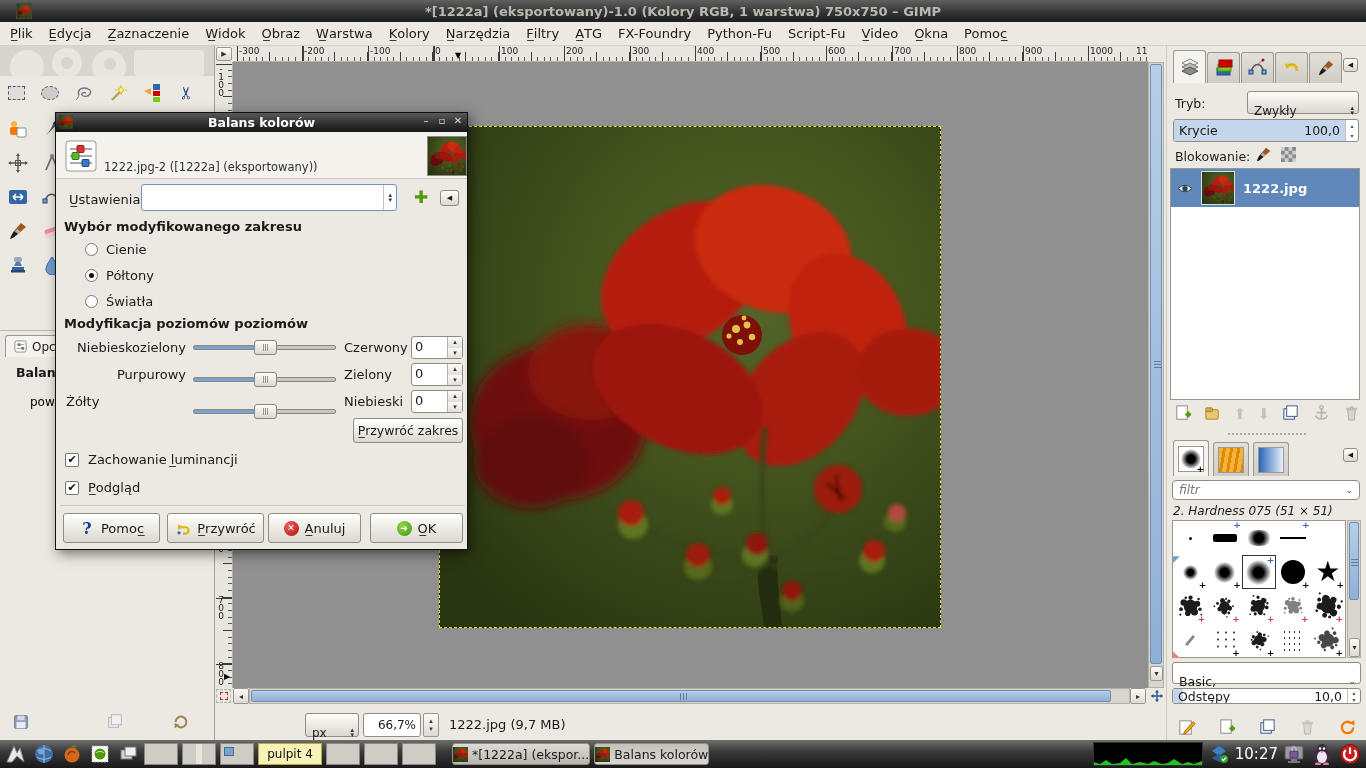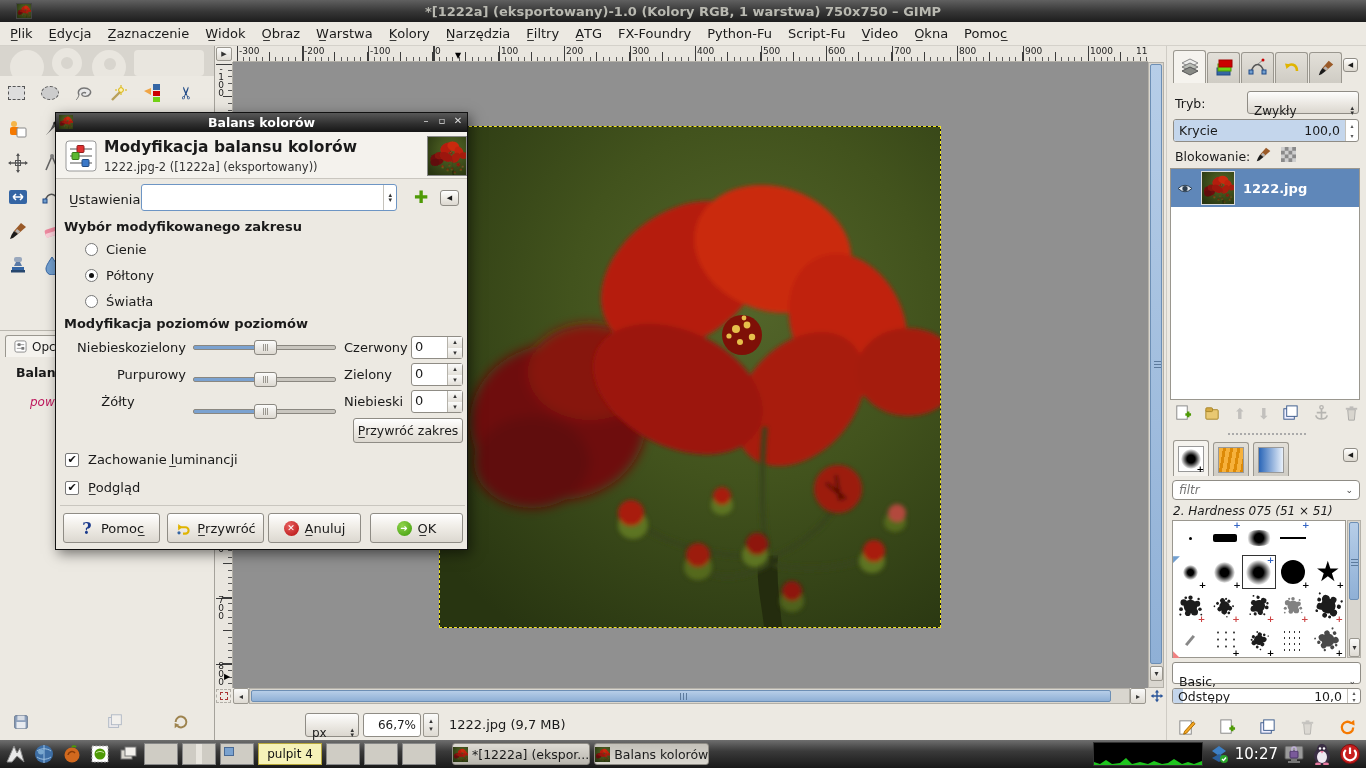--- a/index.html
+++ b/index.html
@@ -342,21 +342,21 @@
     <div class="tab active abs" style="left:5px;top:4px;height:22px;padding:0 8px;gap:5px">
       <svg width="13" height="13" viewBox="0 0 14 14">
           <rect x="1" y="1" width="12" height="12" rx="2" fill="#fff" stroke="#888"></rect>
           <path d="M3 5 h8 M3 9 h8" stroke="#999"></path>
           <rect x="4" y="3.5" width="3" height="3" fill="#777"></rect>
           <rect x="8" y="7.5" width="3" height="3" fill="#777"></rect>
         </svg>
       <span>Opc</span>
     </div>
     <div class="abs" style="left:16px;top:34px;font-weight:bold;font-size:12.5px">Balans</div>
-    <div class="abs" style="left:30px;top:64px;font-style:italic;font-size:12px;color:#be185d">pow</div>
+    <div class="abs" style="left:30px;top:64px;font-size:12px;color:#000000">pow</div>
 
     <div class="abs" style="left:12px;top:382px"><svg width="18" height="18" viewBox="0 0 20 20">
           <rect x="3" y="3" width="14" height="14" rx="1" fill="#8fa2bd" stroke="#5a6c86"></rect>
           <rect x="6" y="3" width="8" height="5" fill="#d8dde5"></rect>
           <rect x="5" y="10" width="10" height="7" fill="#e8ebf0"></rect>
         </svg></div>
     <div class="abs" style="left:106px;top:382px;opacity:.35"><svg width="18" height="18">
           <use href="#dupsheets"></use>
         </svg></div>
     <div class="abs" style="left:172px;top:382px;opacity:.8"><svg width="18" height="18" viewBox="0 0 20 20">
@@ -742,21 +742,20 @@
     <span class="dlgctl" style="right:2px">✕</span>
   </div>
   <div class="dlghead">
     <svg class="abs" style="left:9px;top:8px" width="32" height="32" viewBox="0 0 32 32">
       <rect x="1" y="1" width="30" height="30" rx="3" fill="#fff" stroke="#999"></rect>
       <path d="M5 9 h22 M5 16 h22 M5 23 h22" stroke="#aaa" stroke-width="2"></path>
       <rect x="12" y="5.5" width="7" height="7" rx="1" fill="#e03030" stroke="#902020"></rect>
       <rect x="7" y="12.5" width="7" height="7" rx="1" fill="#5cb832" stroke="#3a7a1a"></rect>
       <rect x="17" y="19.5" width="7" height="7" rx="1" fill="#3a78c8" stroke="#234a80"></rect>
     </svg>
-    <div class="abs h1" style="left:48px;top:6px">Modyfikacja balansu kolorów</div>
     <div class="abs h2" style="left:48px;top:28px">1222.jpg-2 ([1222a] (eksportowany))</div>
     <span class="abs" style="left:371px;top:4px;width:40px;height:40px;border:1px solid #888;display:inline-flex">
         <svg width="38" height="38">
           <use href="#flower"></use>
         </svg>
       </span>
   </div>
 
   <span class="abs" style="left:13px;top:79px;font-size:13px">U̲stawienia:</span>
   <div class="abs" style="left:85px;top:71px;width:256px;height:27px;border:1px solid #6d95c4;border-radius:3px;background:#fff;display:flex;align-items:center;justify-content:flex-end">
@@ -813,21 +812,21 @@
     </div>
   <div class="abs" style="left:288px;top:254px;font-size:13px">Zielony</div>
   <div class="spinbox abs" style="left:355px;top:250px;width:52px;height:23px">
       <span class="val">0</span>
       <span class="steps">
         <div>▴</div>
         <div>▾</div>
       </span>
     </div>
 
-  <div class="abs" style="left:2px;top:281px;width:120px;text-align:center;font-size:13px">Żółty</div>
+  <div class="abs" style="left:10px;top:281px;width:120px;text-align:left;font-size:13px">Żółty</div>
   <div class="abs track" style="left:137px;top:286px;width:143px">
       <div class="handle" style="left:60px">
         <i></i>
         <i></i>
         <i></i>
       </div>
     </div>
   <div class="abs" style="left:288px;top:281px;font-size:13px">Niebieski</div>
   <div class="spinbox abs" style="left:355px;top:277px;width:52px;height:23px">
       <span class="val">0</span>

